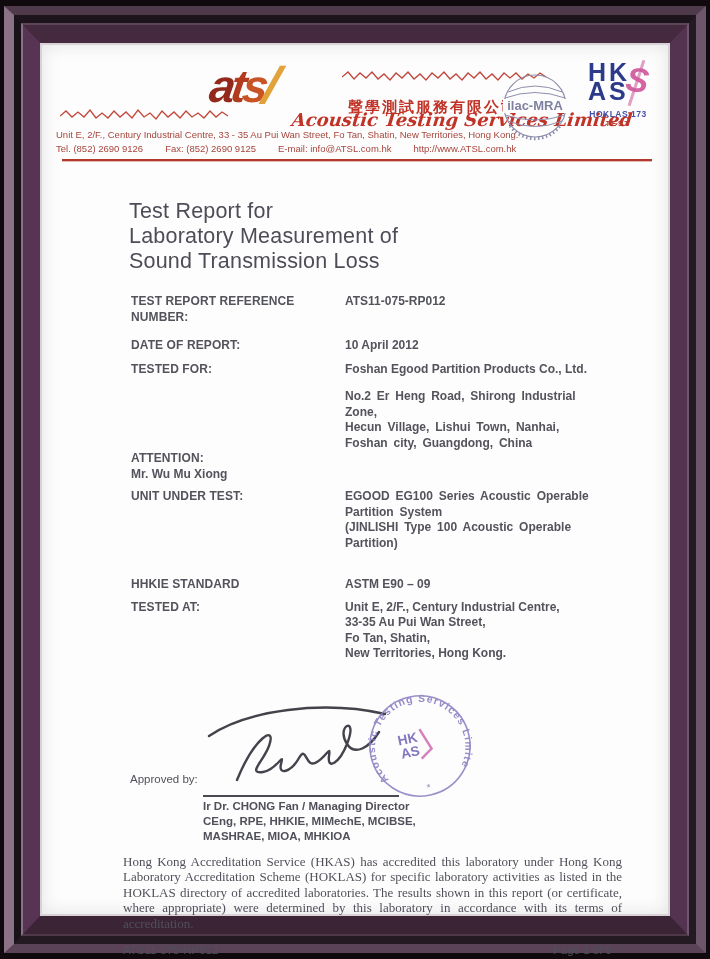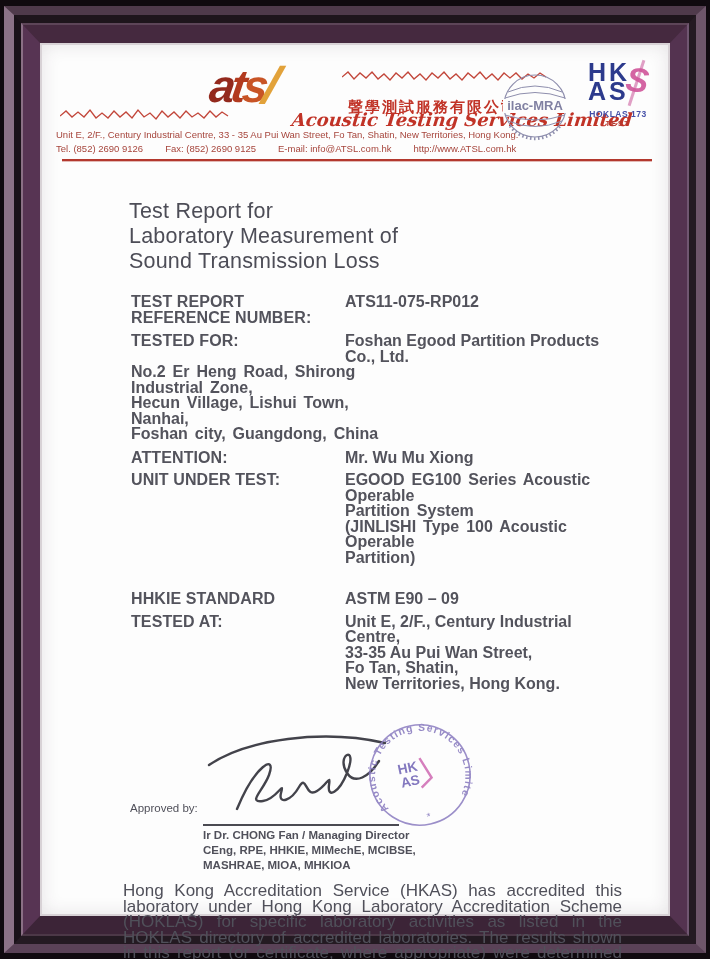--- a/index.html
+++ b/index.html
@@ -43,38 +43,38 @@
   .hkas-bar{position:absolute;right:16px;top:-4px;width:3px;height:48px;background:#d887b6;
             transform:rotate(18deg);opacity:.8;}
   .hoklas{margin-top:8px;font-size:8.5px;font-weight:700;color:#4550a8;letter-spacing:.5px;}
   .hoklas-test{font-size:6.5px;color:#b23a31;letter-spacing:2px;font-weight:700;margin-top:1px;}
 
   
   .content{padding:0 46px 0 81px;}
   .title{margin:36px 0 0 6px;font-size:21.5px;line-height:25px;font-weight:400;color:#4d4d57;
          letter-spacing:.2px;}
   .fields{margin-top:20px;}
-  .frow{display:flex;margin-left:8px;font-size:16px;font-weight:700;line-height:15.5px;}
+  .frow{display:flex;margin-left:8px;font-size:12px;font-weight:700;line-height:15.5px;}
   .flabel{width:214px;flex-shrink:0;letter-spacing:.1px;}
   .fvalue{width:268px;white-space:pre-line;}
   .just{word-spacing:2.5px;}
-  .mt13{margin-top:13px;} .mt12{flex-direction:column;} .mt8{margin-top:8px;}
-  .mt7{margin-top:7px;} .mt26{margin-top:26px;} .mt2{margin-top:8px;}
+  .mt13{margin-top:13px;} .mt12{margin-top:12px;} .mt8{margin-top:8px;}
+  .mt7{margin-top:7px;} .mt26{margin-top:26px;} .mt2{margin-top:0;flex-direction:column;}
 
   
   .approval{position:relative;height:148px;margin-top:34px;}
   .approved-by{position:absolute;left:7px;top:77px;font-size:11.5px;color:#50505a;}
   .sig-svg{position:absolute;left:80px;top:2px;}
   .sig-line{position:absolute;left:80px;top:99px;width:196px;border-top:2px solid #4a4a52;}
   .sig-name{position:absolute;left:80px;top:103px;font-size:11.5px;font-weight:700;
             color:#50505a;line-height:15px;}
   .stamp{position:absolute;left:243px;top:-4px;transform:rotate(-12deg);opacity:.85;}
 
   
-  .accred{margin:10px 0 0 0;font-size:17px;line-height:15.5px;text-align:justify;color:#50505a;}
+  .accred{margin:10px 0 0 0;font-size:13px;line-height:15.5px;text-align:justify;color:#50505a;font-family:Liberation Serif, serif;}
   .repro{margin:13px 0 0 0;font-size:11.5px;color:#50505a;}
   .foot-row{display:flex;justify-content:space-between;margin-top:13px;padding-right:10px;
             font-size:11.5px;color:#50505a;}
   svg text{font-family:"Liberation Sans",sans-serif;}
 </style>
 </head>
 <body>
 
 <div class="fr f1">
  <div class="fr f2">
@@ -133,20 +133,24 @@
           <div class="title">
             <div>Test Report for</div>
             <div>Laboratory Measurement of</div>
             <div>Sound Transmission Loss</div>
           </div>
 
           <div class="fields">
             <div class="frow">
               <div class="flabel">TEST REPORT REFERENCE NUMBER:</div>
               <div class="fvalue">ATS11-075-RP012</div>
+            </div>
+            <div class="frow mt13">
+              <div class="flabel">DATE OF REPORT:</div>
+              <div class="fvalue">10 April 2012</div>
             </div>
             <div class="frow mt8">
               <div class="flabel">TESTED FOR:</div>
               <div class="fvalue">Foshan Egood Partition Products Co., Ltd.</div>
             </div>
             <div class="frow mt12">
               <div class="flabel"></div>
               <div class="fvalue just">No.2 Er Heng Road, Shirong Industrial Zone,
 Hecun Village, Lishui Town, Nanhai,
 Foshan city, Guangdong, China</div>

